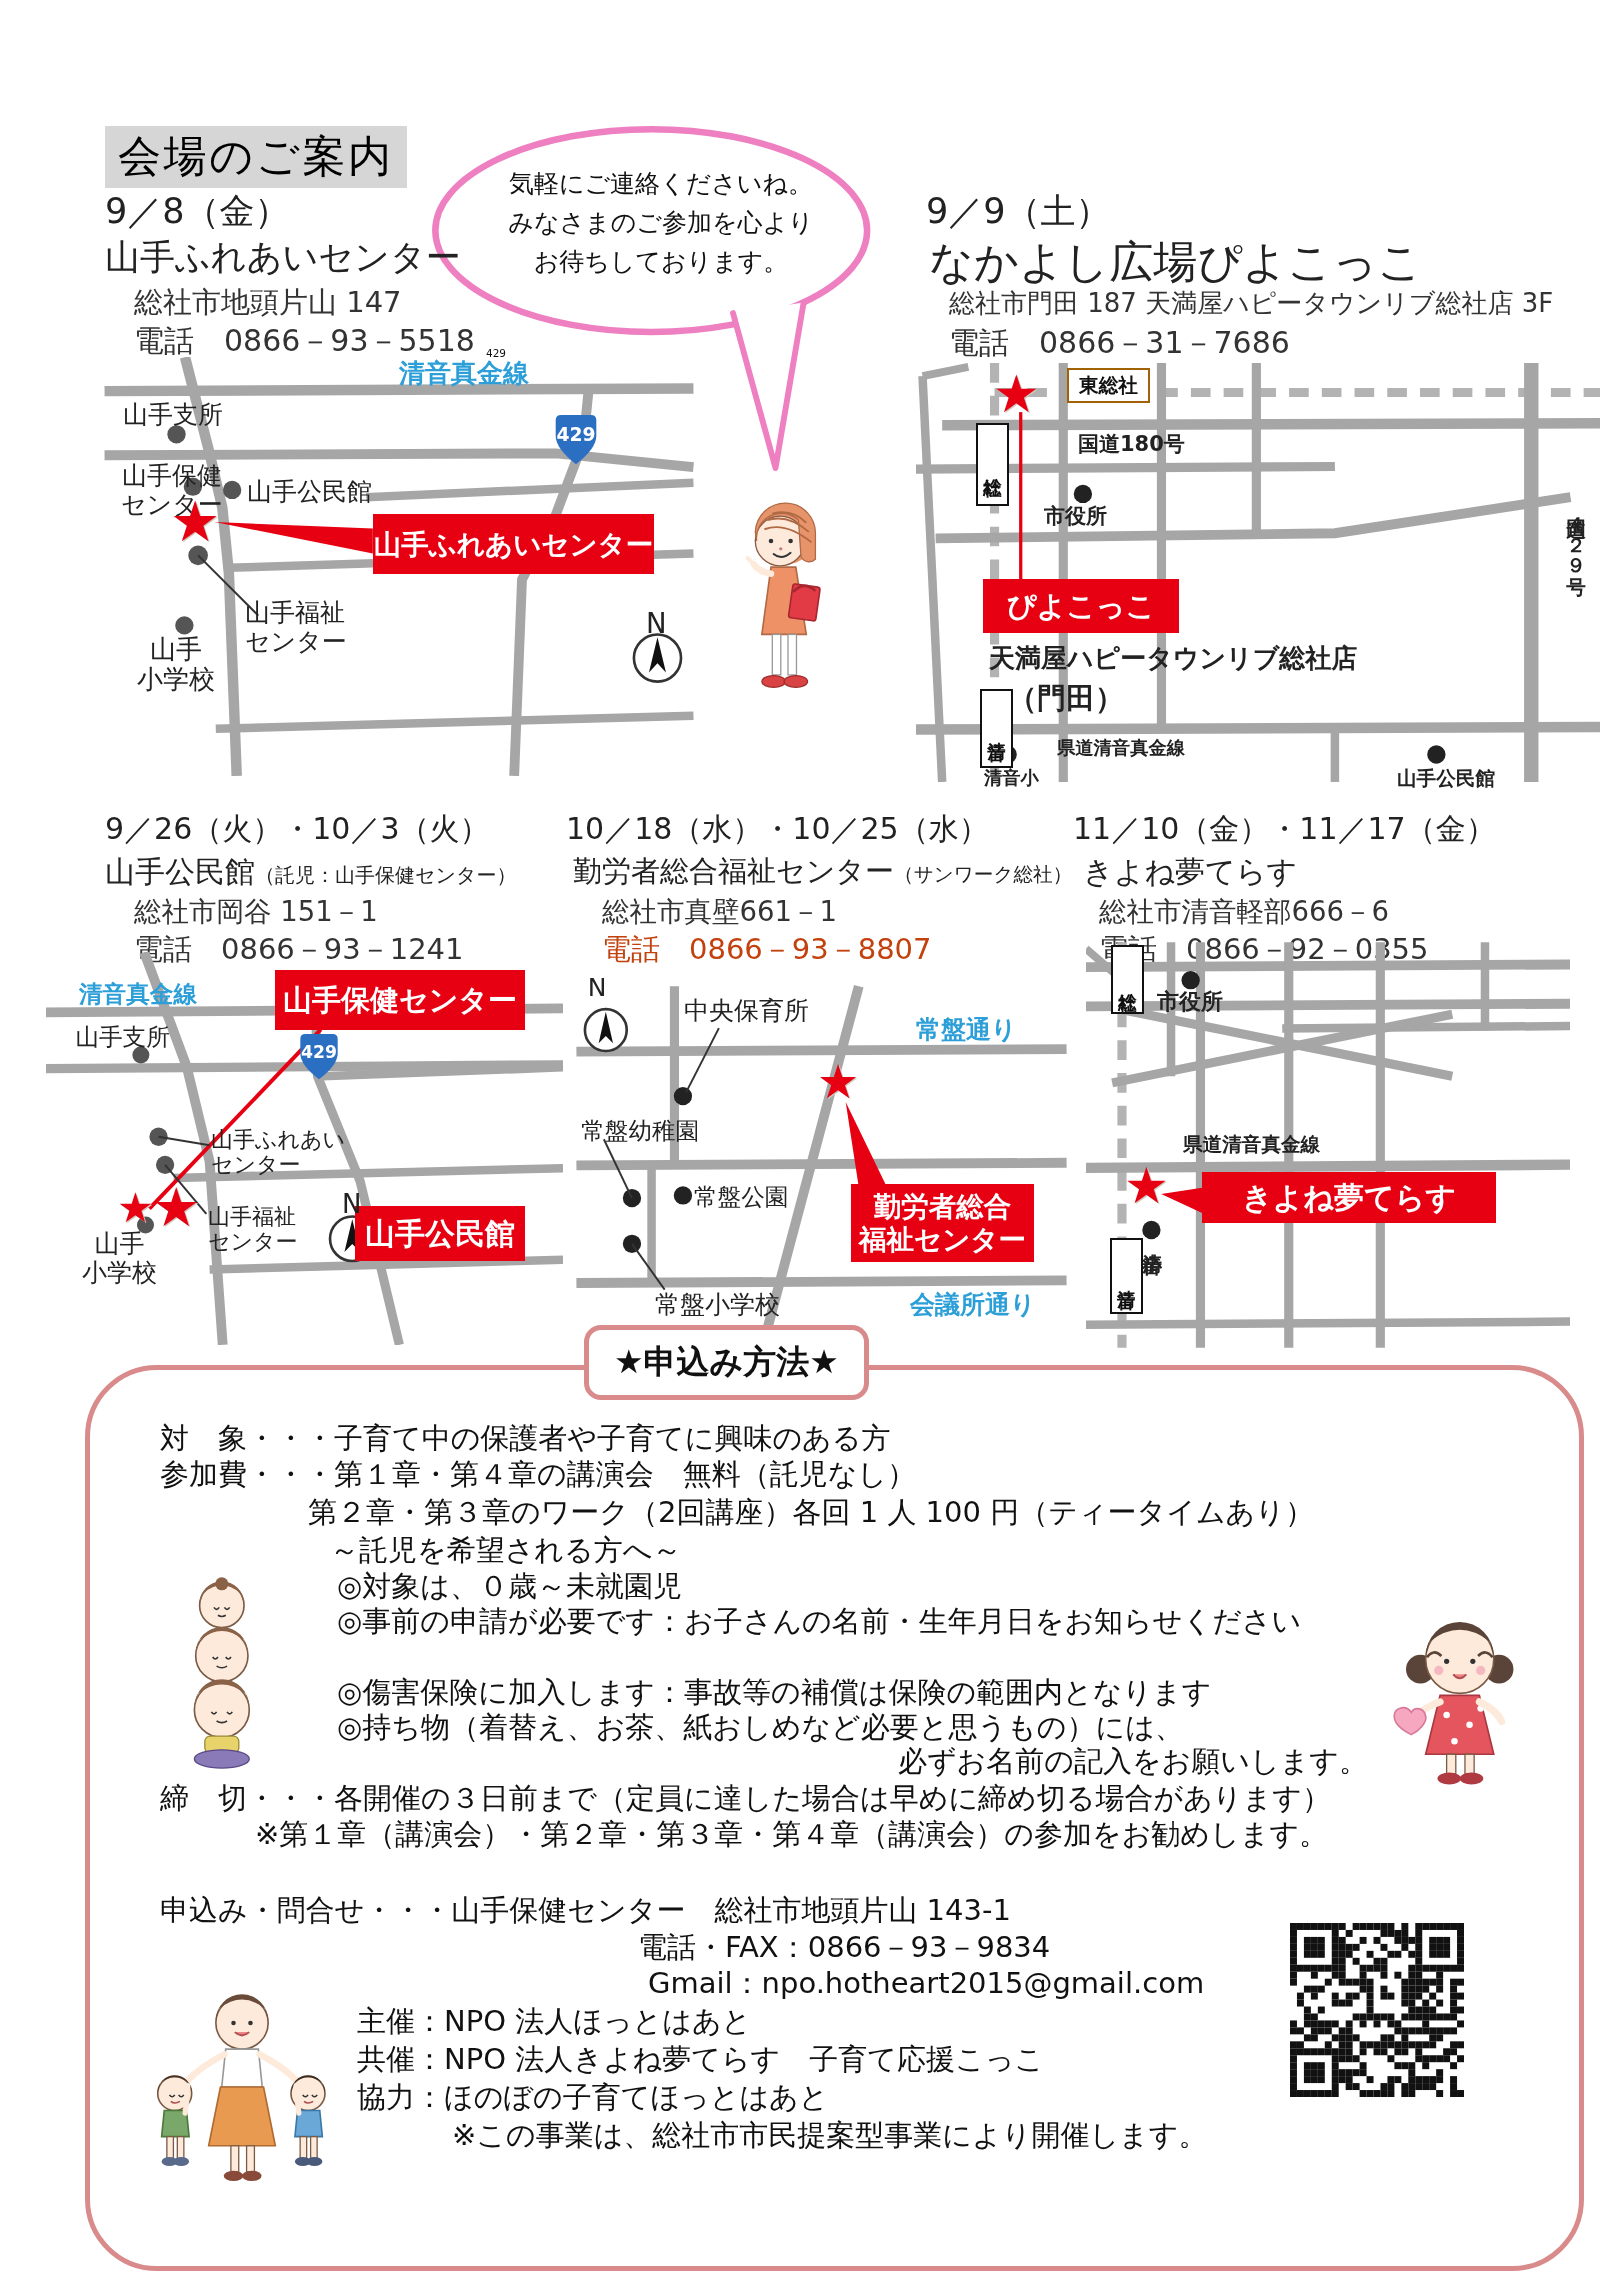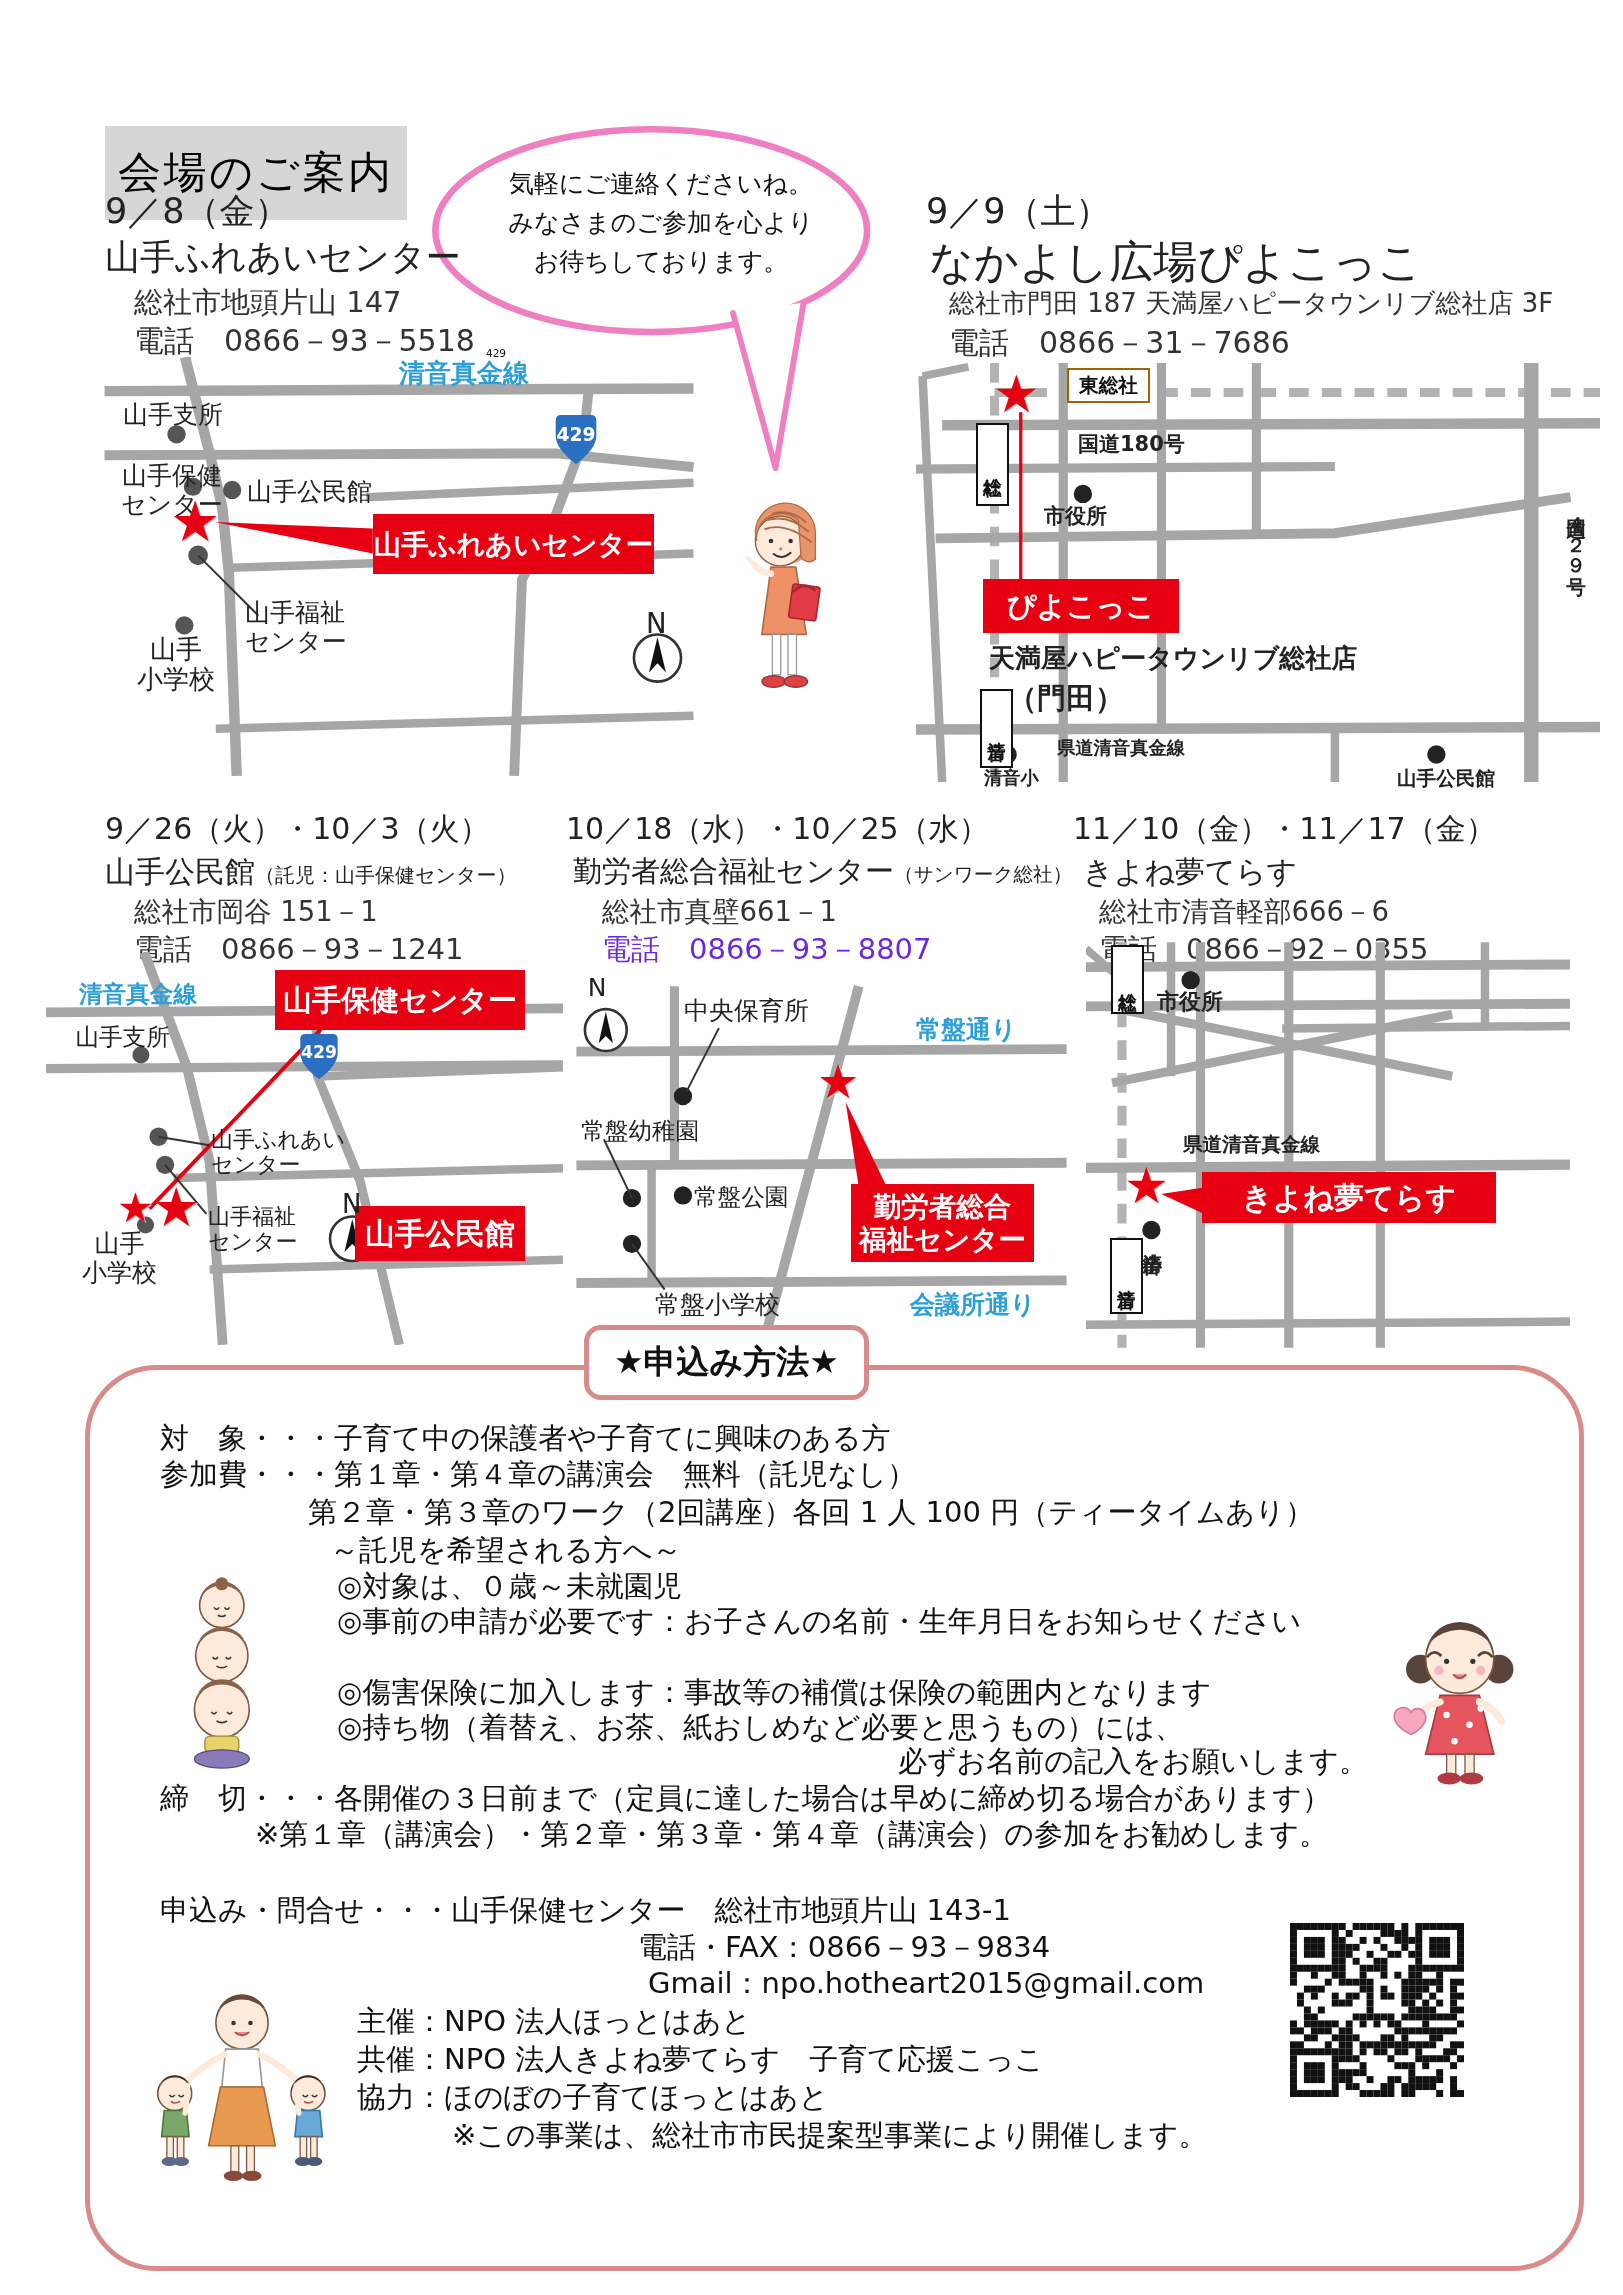--- a/index.html
+++ b/index.html
@@ -3,21 +3,21 @@
 <meta charset="utf-8">
 <style>
   html,body{margin:0;padding:0;background:#888;}
   .page{position:relative;width:1623px;height:2295px;background:#ffffff;margin:0 auto;
         font-family:"DejaVu Sans","Liberation Sans",sans-serif;color:#111;overflow:hidden;}
   .abs{position:absolute;}
   .lbl{position:absolute;white-space:nowrap;line-height:1.2;color:#222;}
   .lbl2{position:absolute;line-height:1.15;color:#222;text-align:center;}
   .blue{color:#2d9fd8;font-weight:bold;}
   .bold{font-weight:bold;}
-  .title{position:absolute;background:#d6d6d6;color:#000;padding:18px 13px;font-size:43px;letter-spacing:2.6px;}
+  .title{position:absolute;background:#d6d6d6;color:#000;padding:2px 13px;font-size:43px;letter-spacing:2.6px;}
   .redbox{position:absolute;background:#e60012;color:#fff;font-weight:bold;
           display:flex;align-items:center;justify-content:center;white-space:nowrap;text-align:center;line-height:1.2;}
   .star{position:absolute;color:#e60012;line-height:1;text-shadow:1.3px 1.3px 0 #cfc8bd;}
   .map{position:absolute;}
   .map>svg{position:absolute;left:0;top:0;}
   .stationV{position:absolute;background:#fff;border:2px solid #111;font-weight:bold;
             writing-mode:vertical-rl;text-orientation:upright;display:flex;align-items:center;justify-content:center;letter-spacing:1.3px;}
   .stationH{position:absolute;background:#fff;border:2px solid #a16207;font-weight:bold;
             display:flex;align-items:center;justify-content:center;}
   .vtext{writing-mode:vertical-rl;text-orientation:upright;}
@@ -154,21 +154,21 @@
   </div>
 
   <div class="lbl" style="left:105px;top:811px;font-size:30px;">9／26（火）・10／3（火）</div>
   <div class="lbl" style="left:105px;top:854px;font-size:30px;"><span>山手公民館</span><span style="font-size:20px;">（託児：山手保健センター）</span></div>
   <div class="lbl" style="left:134px;top:895px;font-size:27.5px;color:#333;">総社市岡谷 151－1</div>
   <div class="lbl" style="left:134px;top:932px;font-size:29px;color:#333;">電話　0866－93－1241</div>
 
   <div class="lbl" style="left:566px;top:811px;font-size:30px;">10／18（水）・10／25（水）</div>
   <div class="lbl" style="left:573px;top:854px;font-size:29px;"><span>勤労者総合福祉センター</span><span style="font-size:19.6px;">（サンワーク総社）</span></div>
   <div class="lbl" style="left:602px;top:895px;font-size:27.5px;color:#333;">総社市真壁661－1</div>
-  <div class="lbl" style="left:602px;top:932px;font-size:29px;color:#6d28d9;">電話　0866－93－8807</div>
+  <div class="lbl" style="left:602px;top:932px;font-size:29px;color:#c2410c;">電話　0866－93－8807</div>
 
   <div class="lbl" style="left:1073px;top:811px;font-size:30px;">11／10（金）・11／17（金）</div>
   <div class="lbl" style="left:1083px;top:854px;font-size:30px;">きよね夢てらす</div>
   <div class="lbl" style="left:1099px;top:895px;font-size:27.5px;color:#333;">総社市清音軽部666－6</div>
   <div class="lbl" style="left:1099px;top:932px;font-size:29px;color:#333;">電話　0866－92－0355</div>
 
   <div class="map" style="left:46px;top:952px;width:517px;height:393px;">
     <svg width="517" height="393" viewBox="0 0 790 600">
       <polyline points="0,92 790,86" stroke="#a6a6a6" stroke-width="15" fill="none"></polyline>
       <polyline points="0,178 790,172" stroke="#a6a6a6" stroke-width="14" fill="none"></polyline>

